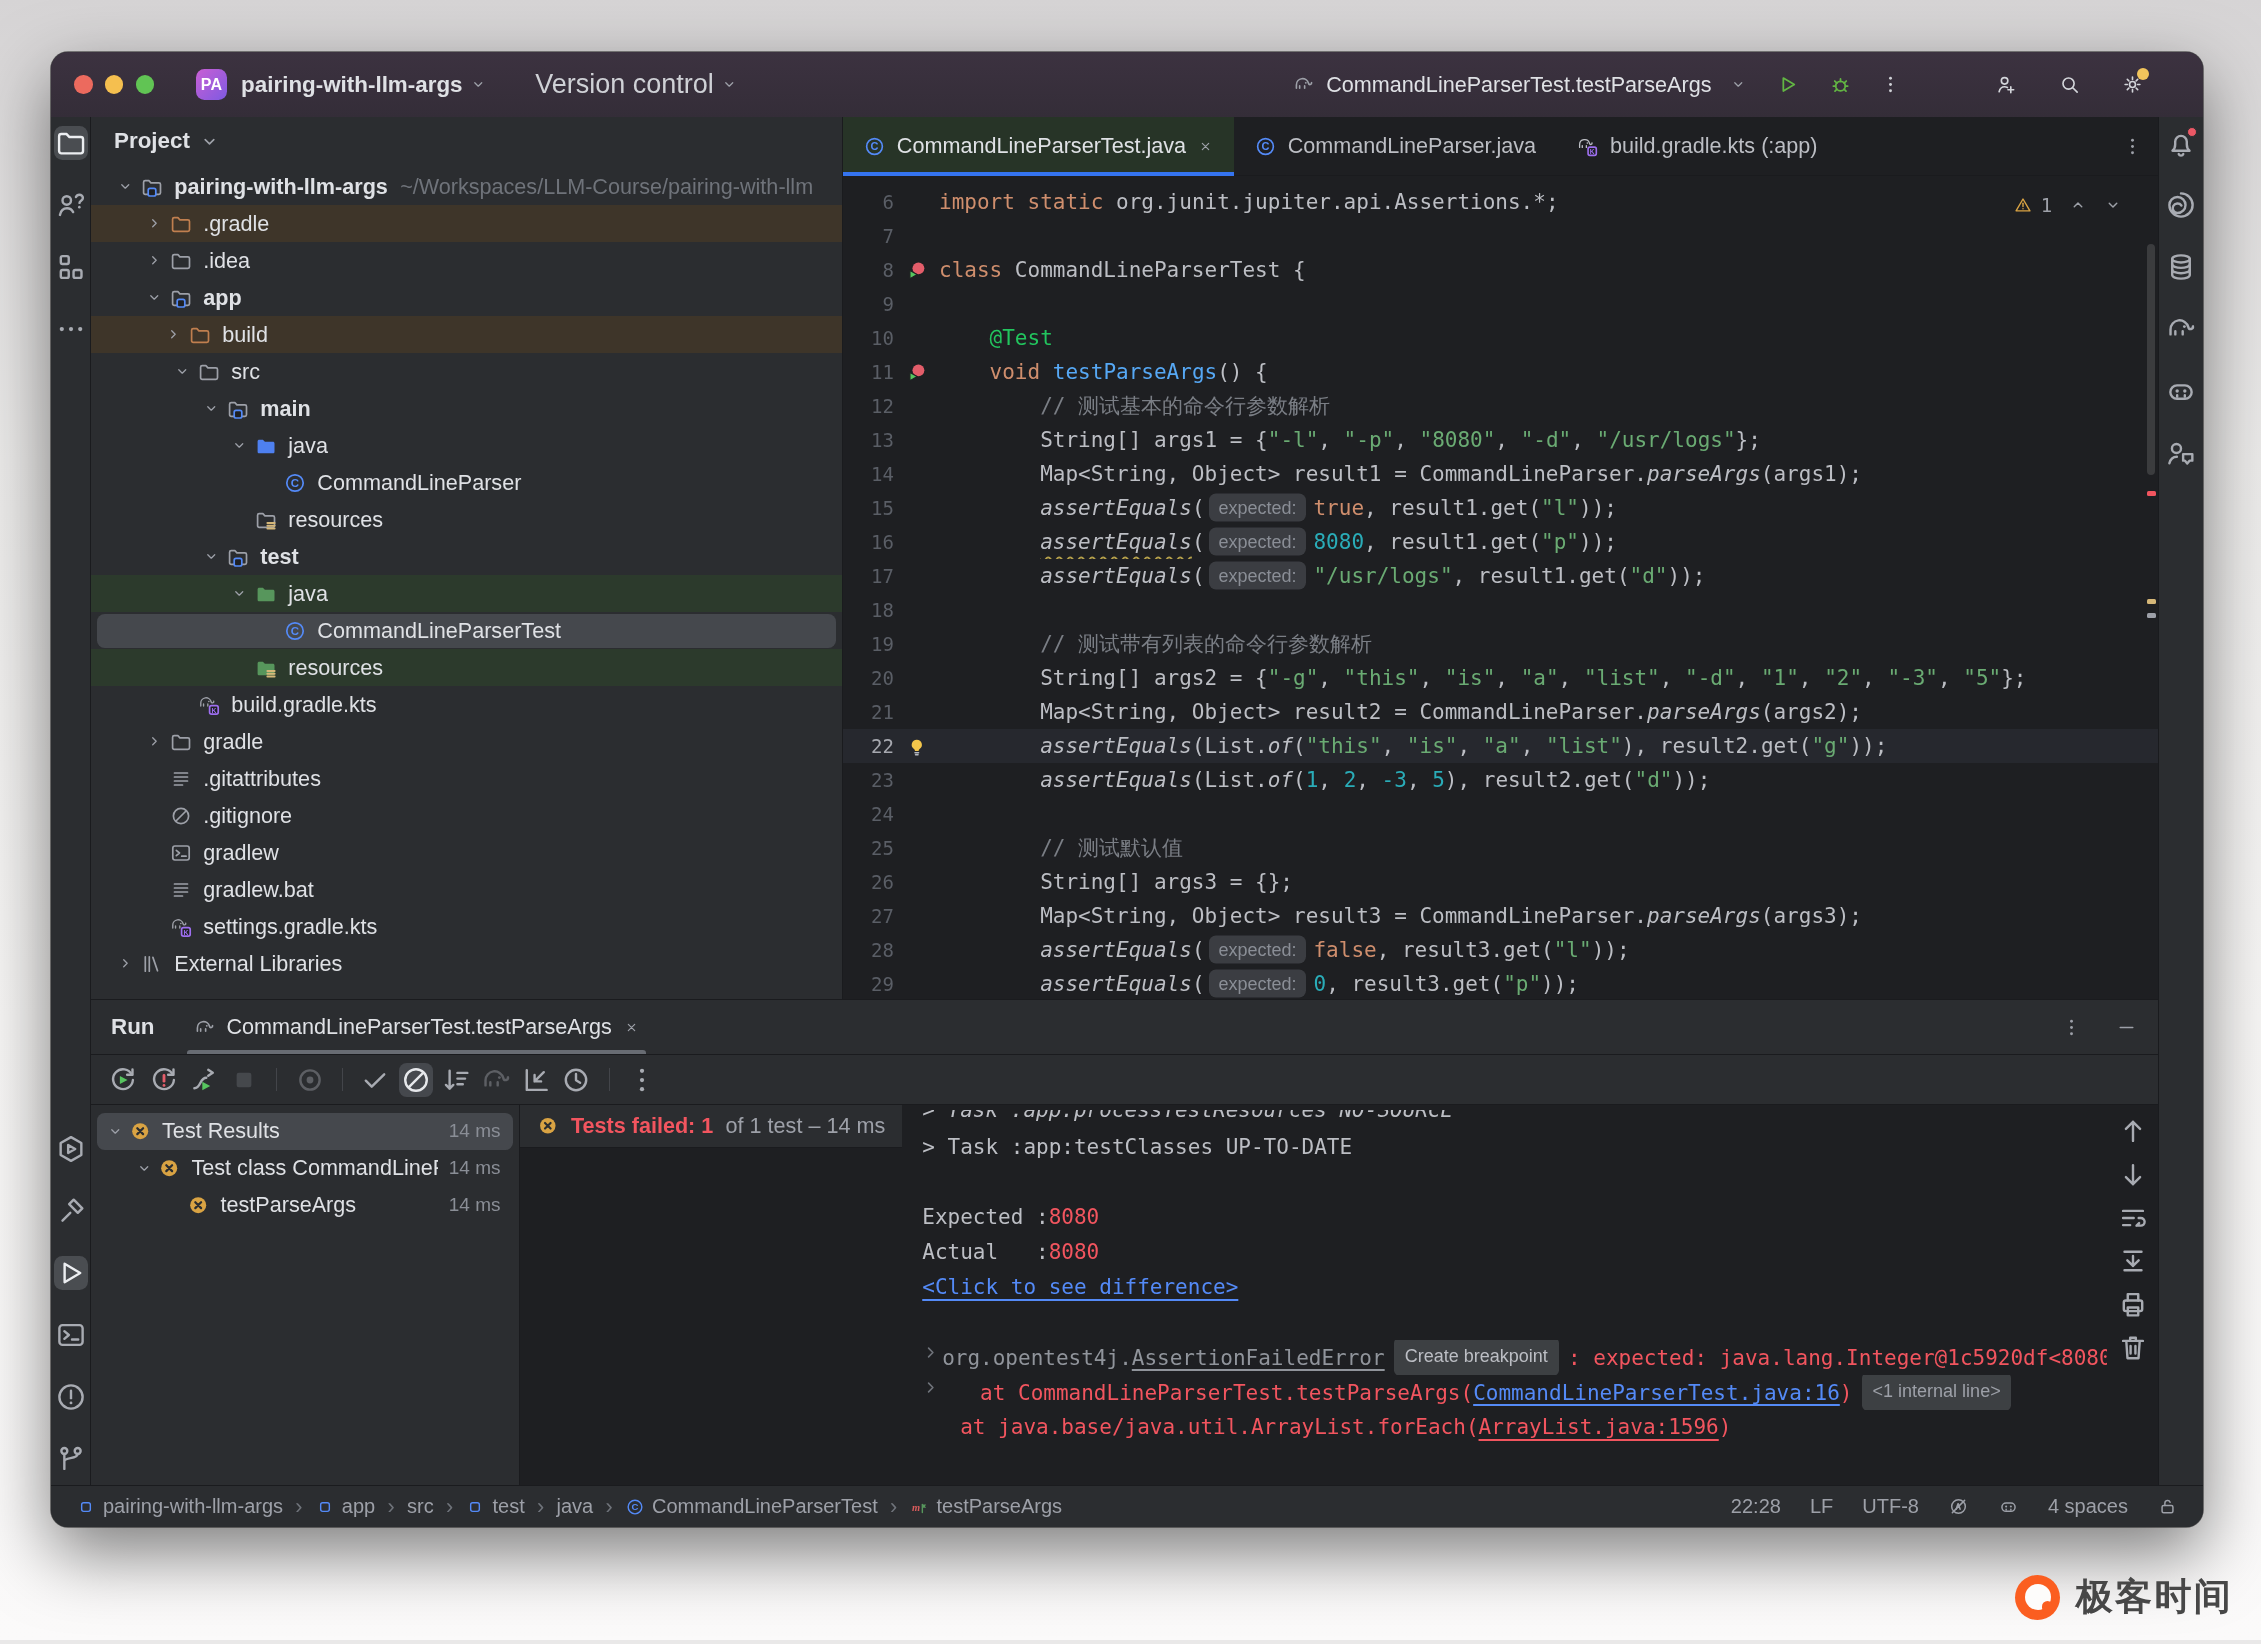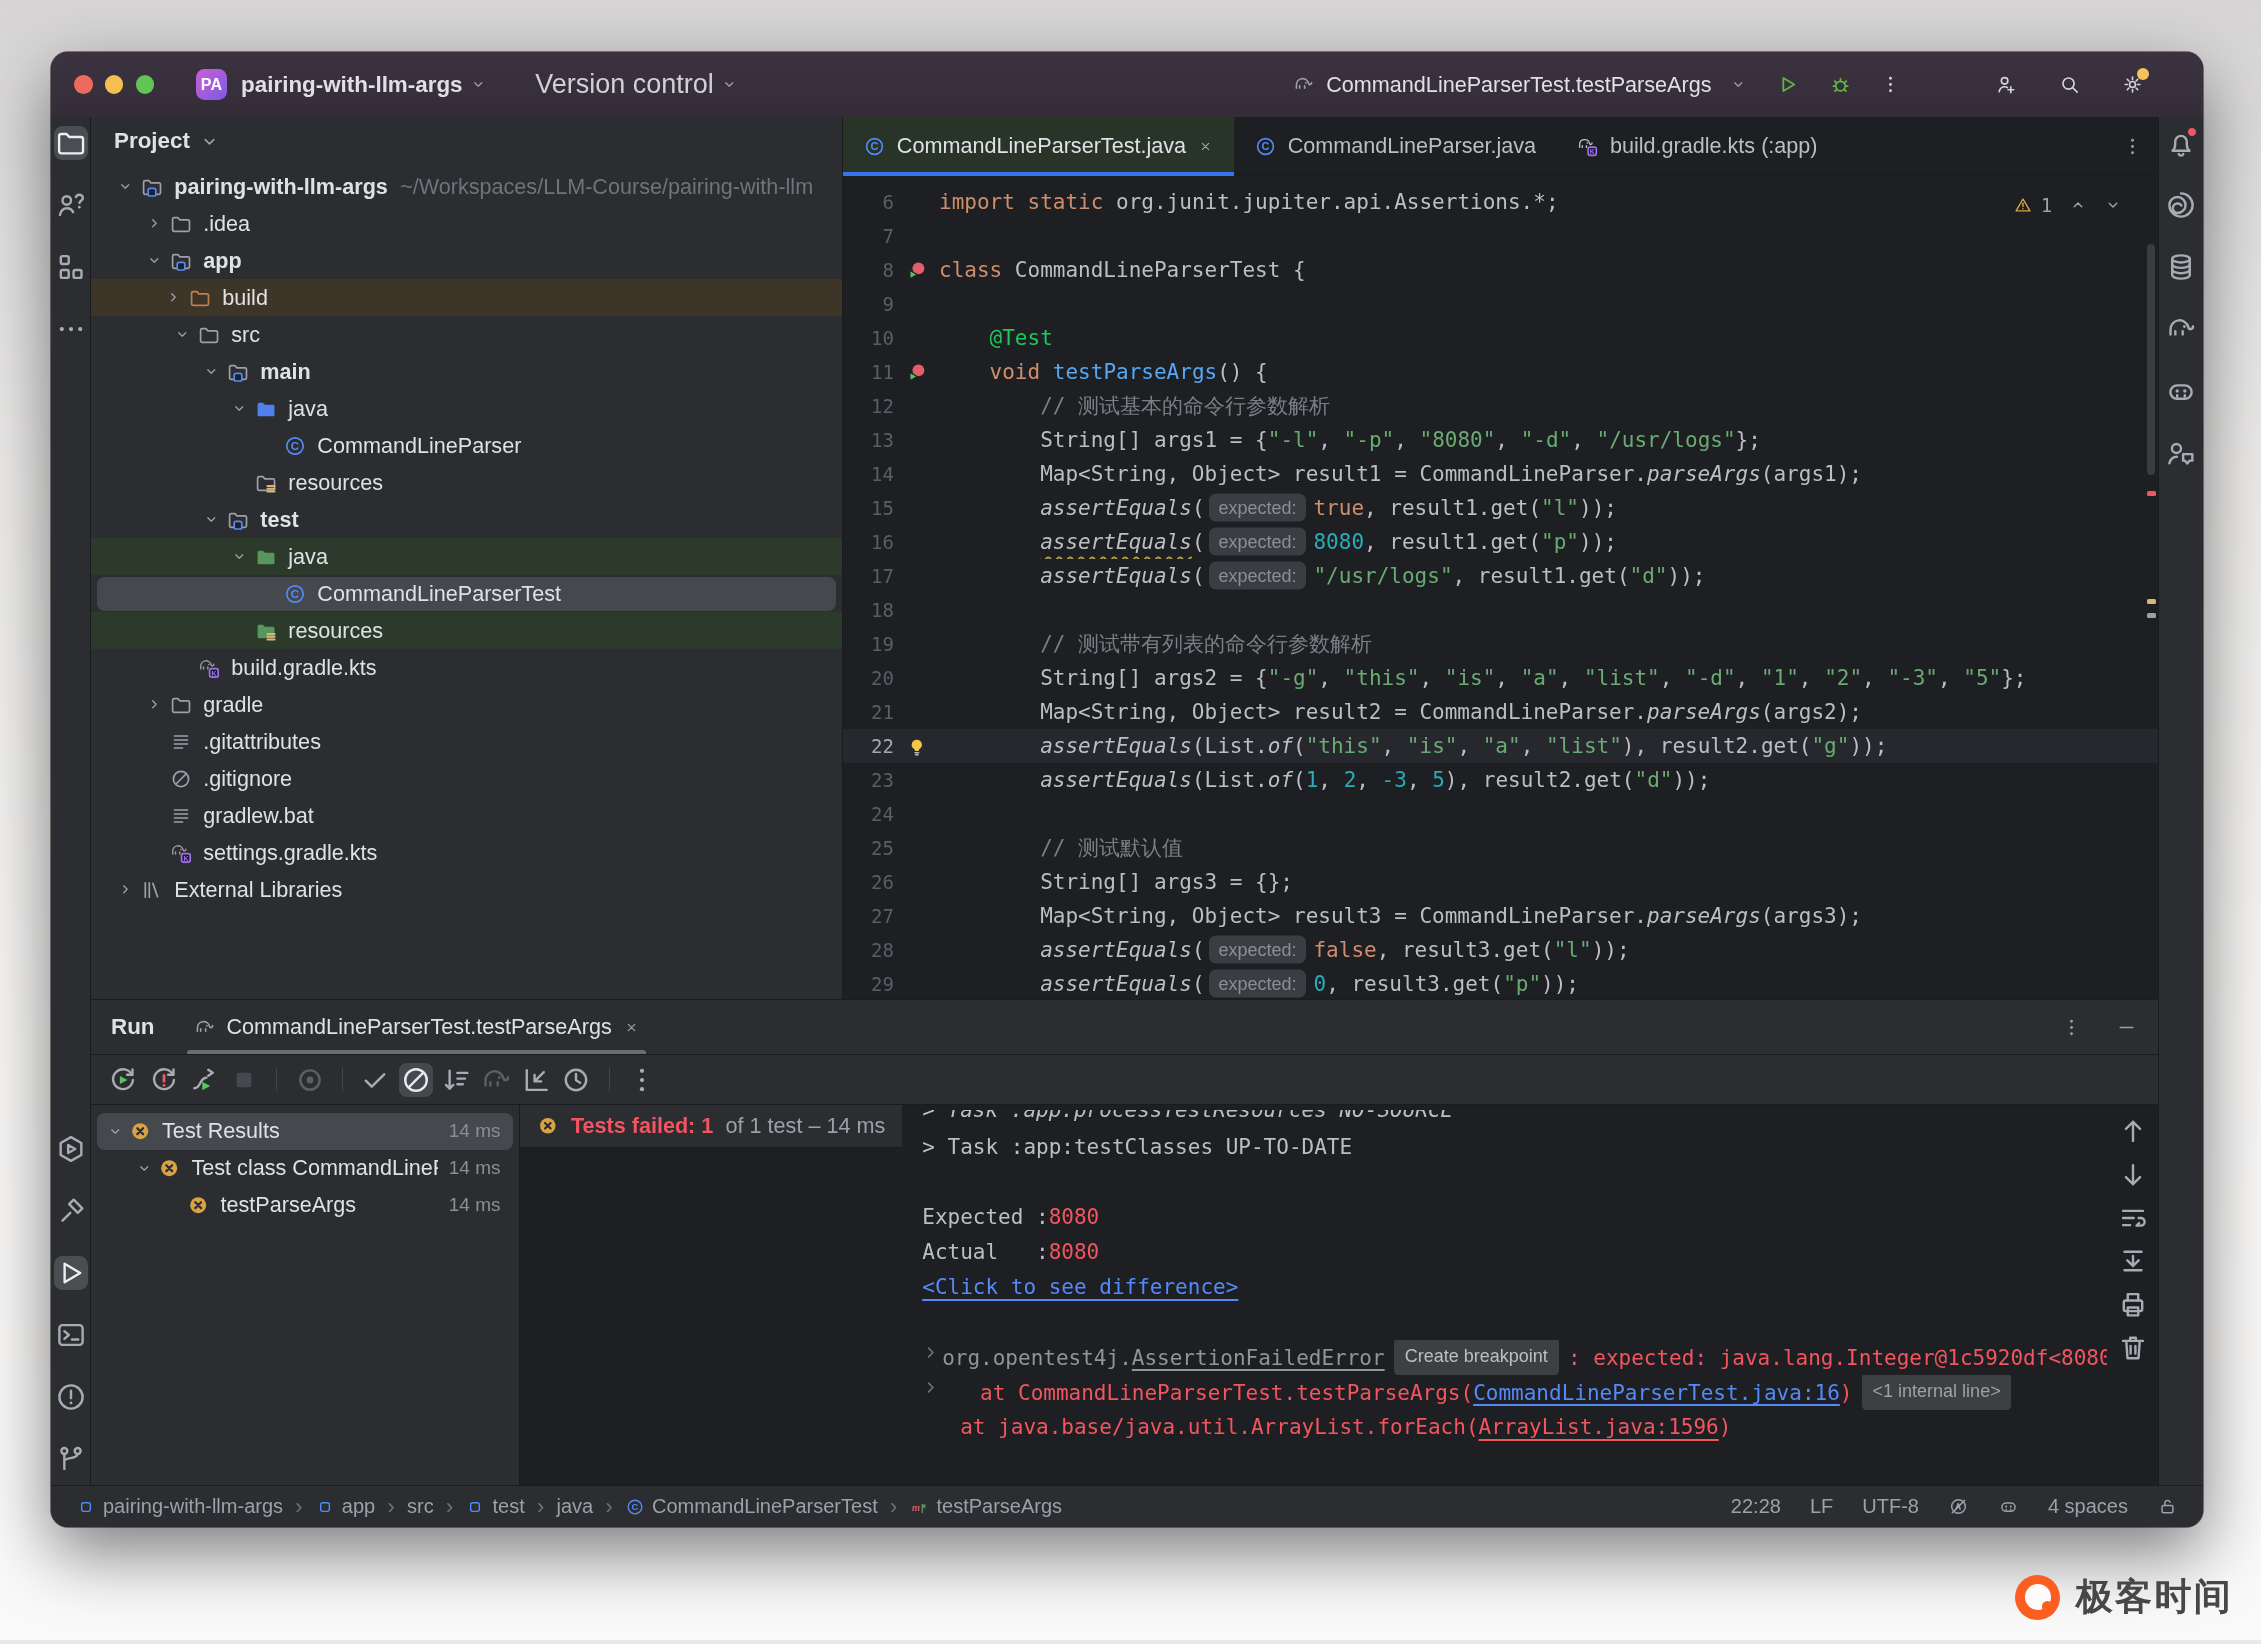--- a/index.html
+++ b/index.html
@@ -343,20 +343,33 @@
                   </span>
                   <span class="icon ticon">
                     <svg viewBox="0 0 24 24" fill="none" stroke="currentColor" stroke-width="1.7" stroke-linecap="round" stroke-linejoin="round">
                       <path d="M3.6 7.3c0-.9.7-1.6 1.6-1.6h3.7l2 2.1h8c.9 0 1.6.7 1.6 1.6v8.3c0 .9-.7 1.6-1.6 1.6H5.2c-.9 0-1.6-.7-1.6-1.6z" stroke="#9da0a8"></path>
                       <rect x="8.2" y="13.4" width="7.6" height="7.6" rx="1.8" fill="#1f2023" stroke="#548af7"></rect>
                     </svg>
                   </span>
                   <span class="tlabel">pairing-with-llm-args</span>
                   <span class="tpath">~/Workspaces/LLM-Course/pairing-with-llm</span>
                 </div>
+                <div class="tree-row brown" style="padding-left:49px">
+                  <span class="chev">
+                    <svg viewBox="0 0 24 24" fill="none" stroke="currentColor" stroke-width="1.7" stroke-linecap="round" stroke-linejoin="round">
+                      <path d="M10 7.5l4.5 4.5L10 16.5"></path>
+                    </svg>
+                  </span>
+                  <span class="icon ticon">
+                    <svg viewBox="0 0 24 24" fill="none" stroke="currentColor" stroke-width="1.7" stroke-linecap="round" stroke-linejoin="round">
+                      <path d="M3.6 7.3c0-.9.7-1.6 1.6-1.6h3.7l2 2.1h8c.9 0 1.6.7 1.6 1.6v8.3c0 .9-.7 1.6-1.6 1.6H5.2c-.9 0-1.6-.7-1.6-1.6z" stroke="#c07f4f"></path>
+                    </svg>
+                  </span>
+                  <span class="tlabel">.gradle</span>
+                </div>
                 <div class="tree-row" style="padding-left:49px">
                   <span class="chev">
                     <svg viewBox="0 0 24 24" fill="none" stroke="currentColor" stroke-width="1.7" stroke-linecap="round" stroke-linejoin="round">
                       <path d="M10 7.5l4.5 4.5L10 16.5"></path>
                     </svg>
                   </span>
                   <span class="icon ticon">
                     <svg viewBox="0 0 24 24" fill="none" stroke="currentColor" stroke-width="1.7" stroke-linecap="round" stroke-linejoin="round">
                       <path d="M3.6 7.3c0-.9.7-1.6 1.6-1.6h3.7l2 2.1h8c.9 0 1.6.7 1.6 1.6v8.3c0 .9-.7 1.6-1.6 1.6H5.2c-.9 0-1.6-.7-1.6-1.6z" stroke="#9da0a8"></path>
                     </svg>
@@ -536,20 +549,30 @@
                 </div>
                 <div class="tree-row" style="padding-left:49px">
                   <span class="chev"></span>
                   <span class="icon ticon">
                     <svg viewBox="0 0 24 24" fill="none" stroke="currentColor" stroke-width="1.7" stroke-linecap="round" stroke-linejoin="round">
                       <circle cx="12" cy="12" r="7.6"></circle>
                       <path d="M7 17L17 7"></path>
                     </svg>
                   </span>
                   <span class="tlabel">.gitignore</span>
+                </div>
+                <div class="tree-row" style="padding-left:49px">
+                  <span class="chev"></span>
+                  <span class="icon ticon">
+                    <svg viewBox="0 0 24 24" fill="none" stroke="currentColor" stroke-width="1.7" stroke-linecap="round" stroke-linejoin="round">
+                      <rect x="3.8" y="5" width="16.4" height="14" rx="2.2"></rect>
+                      <path d="M7.3 9.3l3.2 2.7-3.2 2.7M12.7 15.2h4.4"></path>
+                    </svg>
+                  </span>
+                  <span class="tlabel">gradlew</span>
                 </div>
                 <div class="tree-row" style="padding-left:49px">
                   <span class="chev"></span>
                   <span class="icon ticon">
                     <svg viewBox="0 0 24 24" fill="none" stroke="currentColor" stroke-width="1.7" stroke-linecap="round" stroke-linejoin="round">
                       <path d="M5.5 6h13M5.5 10h13M5.5 14h13M5.5 18h8"></path>
                     </svg>
                   </span>
                   <span class="tlabel">gradlew.bat</span>
                 </div>

